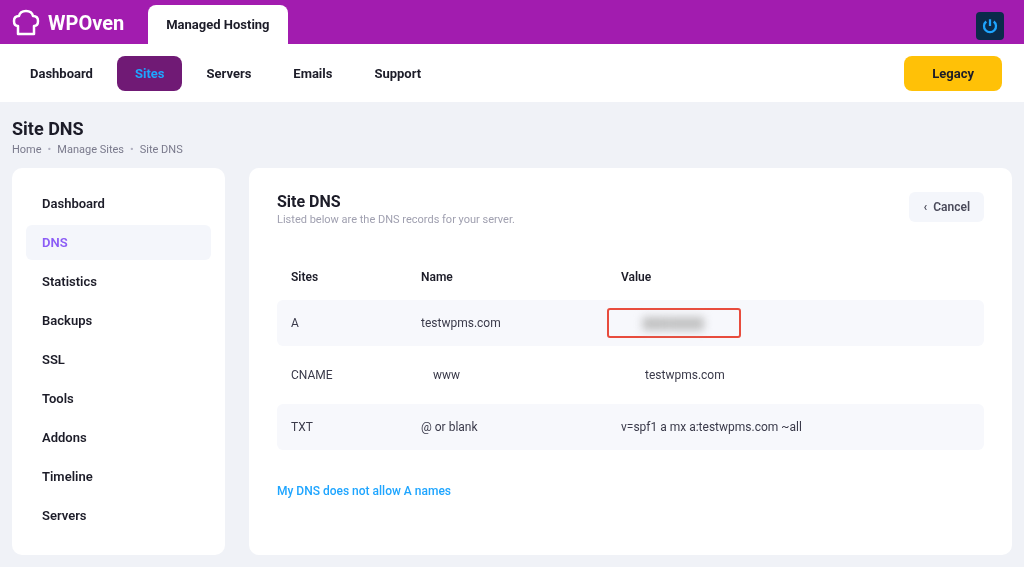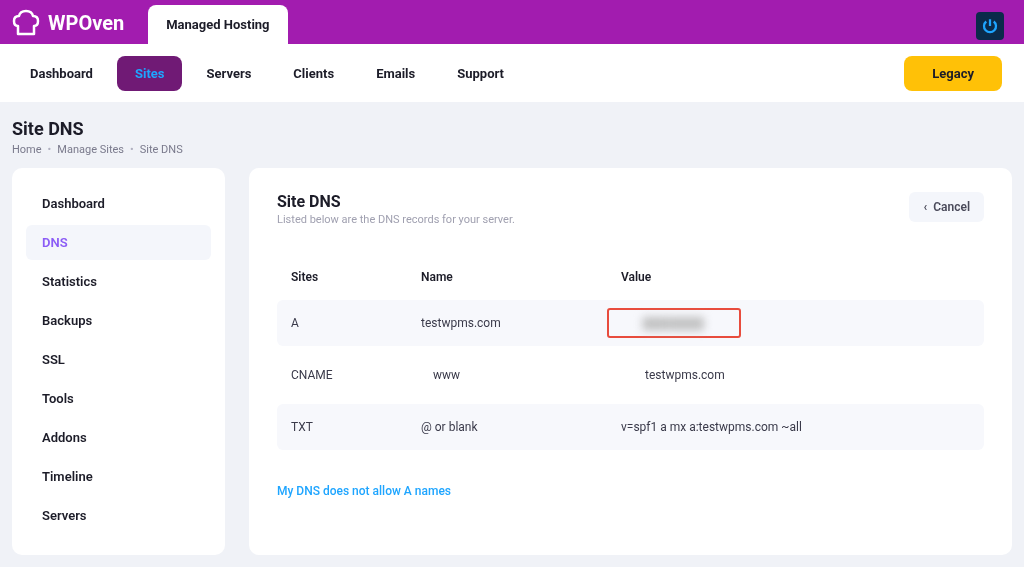--- a/index.html
+++ b/index.html
@@ -74,21 +74,20 @@
       </svg>
     </div>
   </div>
 </div>
 
 <div class="nav-bar">
   <div class="nav-left">
     <div class="nav-item">Dashboard</div>
     <div class="nav-item active">Sites</div>
     <div class="nav-item">Servers</div>
-    <div class="nav-item">Clients</div>
     <div class="nav-item">Emails</div>
     <div class="nav-item">Support</div>
   </div>
   <div class="legacy-btn">Legacy</div>
 </div>
 
 <div class="page-header">
   <div class="page-title">Site DNS</div>
   <div class="breadcrumb">
     <span>Home</span>

